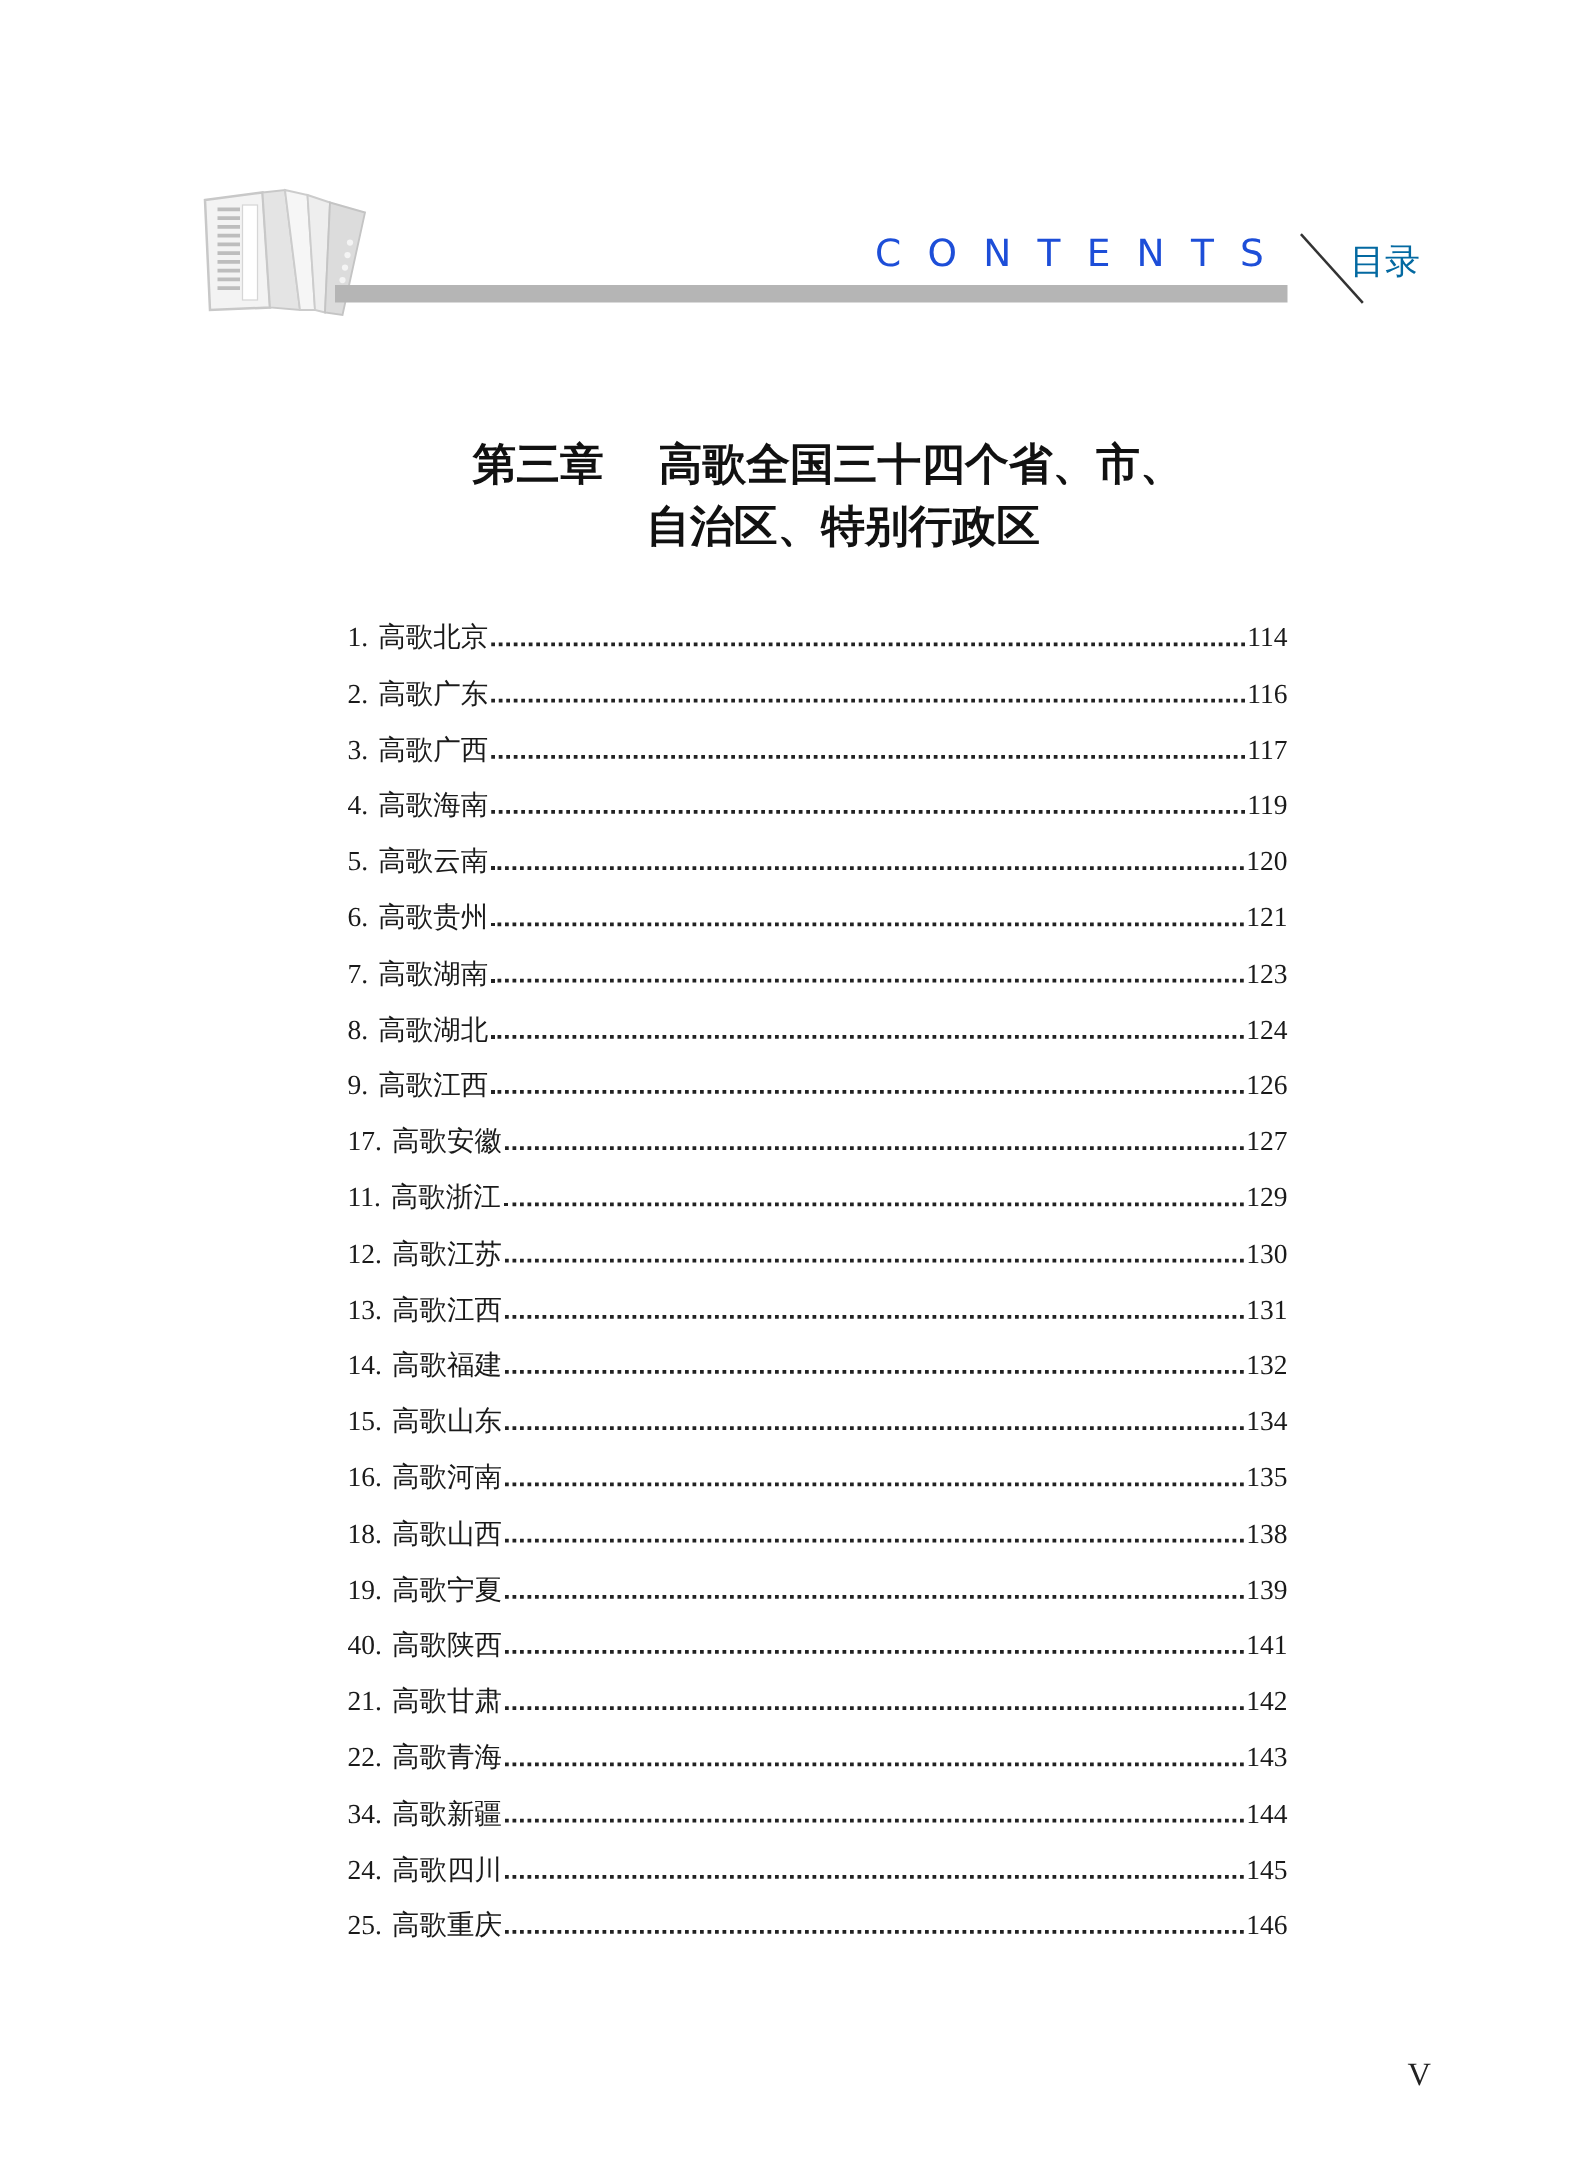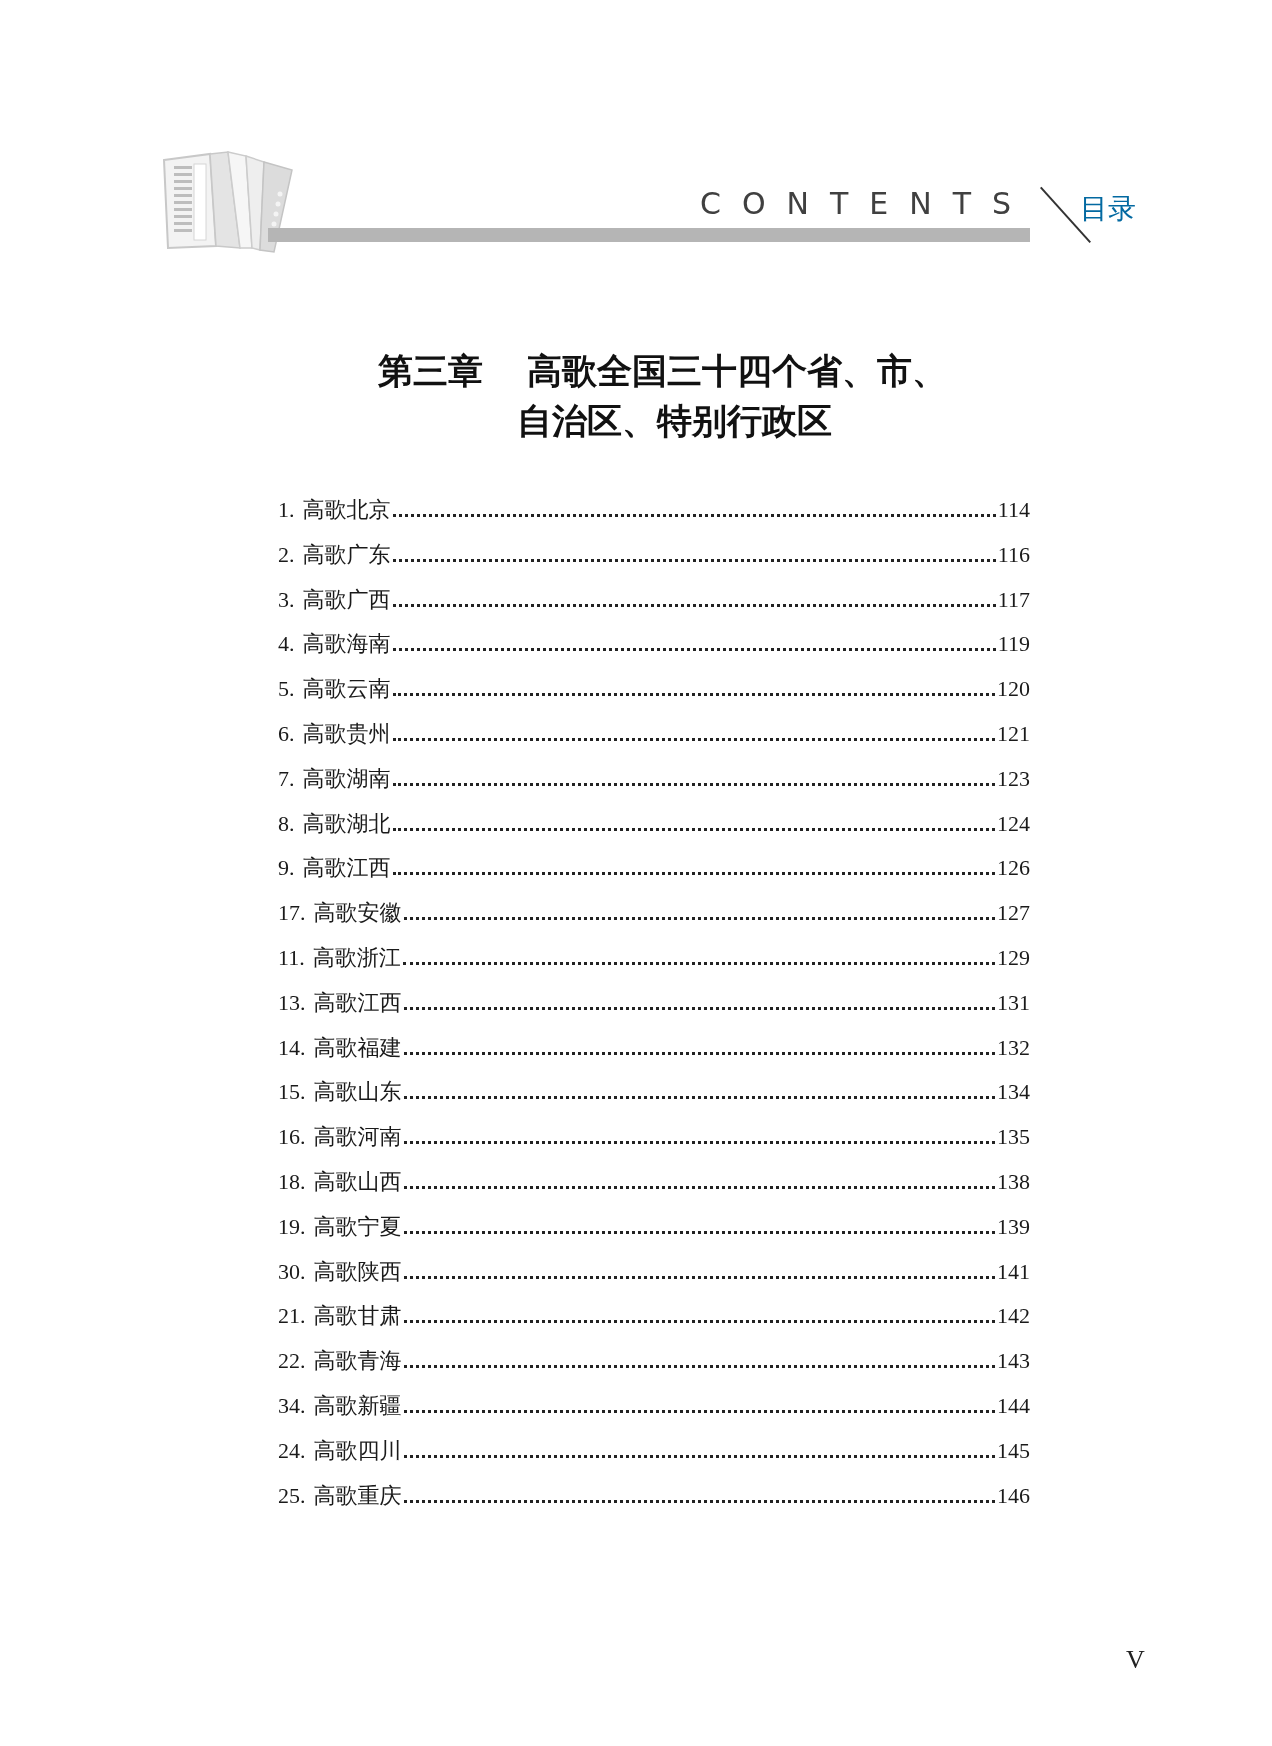--- a/index.html
+++ b/index.html
@@ -1,21 +1,21 @@
 <!DOCTYPE html>
 <html><head>
 <meta charset="utf-8">
 <style>
   html, body { margin: 0; padding: 0; background: #ffffff; }
   body { width: 1272px; height: 1746px; position: relative; overflow: hidden;
          font-family: "Liberation Serif", "DejaVu Serif", serif; color: #222; }
   .accordion { position: absolute; left: 160px; top: 148px; width: 135px; height: 105px; }
   .header-bar { position: absolute; left: 268px; top: 228px; width: 762px; height: 14px; background: #b5b5b5; }
   .contents-word { position: absolute; left: 700px; top: 186px; font-family: "DejaVu Sans", sans-serif;
-                   font-size: 30px; letter-spacing: 21px; color: #404040; font-weight: normal; }
+                   font-size: 30px; letter-spacing: 21px; color: #1d4ed8; font-weight: normal; }
   .slash { position: absolute; left: 1040px; top: 188px; width: 2px; height: 74px; background: #333;
            transform: rotate(-42deg); transform-origin: top left; }
   .mulu { position: absolute; left: 1080px; top: 190px; font-family: "DejaVu Sans", sans-serif;
           font-size: 28px; color: #0369a1; }
   .chapter-title { position: absolute; left: 0; width: 100%; top: 348px; font-size: 35px; font-weight: bold; color: #111; }
   .chapter-title .line1 { position: absolute; left: 378px; top: 0; white-space: nowrap; }
   .chapter-title .line1 .num { margin-right: 44px; }
   .chapter-title .line2 { position: absolute; left: 517px; top: 50px; white-space: nowrap; }
   .toc { position: absolute; left: 278px; top: 495px; width: 752px; }
   .toc-row { display: flex; align-items: baseline; height: 44.8px; font-size: 22px; color: #1a1a1a; }
@@ -132,20 +132,26 @@
       <span class="leader"></span>
       <span class="page">127</span>
     </div>
   <div class="toc-row">
       <span class="idx">11.</span>
       <span class="label">高歌浙江</span>
       <span class="leader"></span>
       <span class="page">129</span>
     </div>
   <div class="toc-row">
+      <span class="idx">12.</span>
+      <span class="label">高歌江苏</span>
+      <span class="leader"></span>
+      <span class="page">130</span>
+    </div>
+  <div class="toc-row">
       <span class="idx">13.</span>
       <span class="label">高歌江西</span>
       <span class="leader"></span>
       <span class="page">131</span>
     </div>
   <div class="toc-row">
       <span class="idx">14.</span>
       <span class="label">高歌福建</span>
       <span class="leader"></span>
       <span class="page">132</span>
@@ -168,21 +174,21 @@
       <span class="leader"></span>
       <span class="page">138</span>
     </div>
   <div class="toc-row">
       <span class="idx">19.</span>
       <span class="label">高歌宁夏</span>
       <span class="leader"></span>
       <span class="page">139</span>
     </div>
   <div class="toc-row">
-      <span class="idx">30.</span>
+      <span class="idx">40.</span>
       <span class="label">高歌陕西</span>
       <span class="leader"></span>
       <span class="page">141</span>
     </div>
   <div class="toc-row">
       <span class="idx">21.</span>
       <span class="label">高歌甘肃</span>
       <span class="leader"></span>
       <span class="page">142</span>
     </div>

